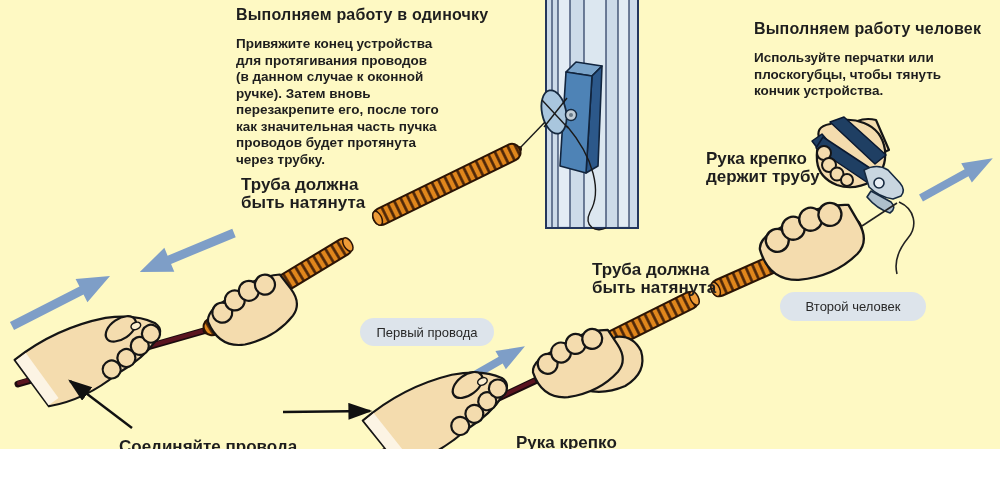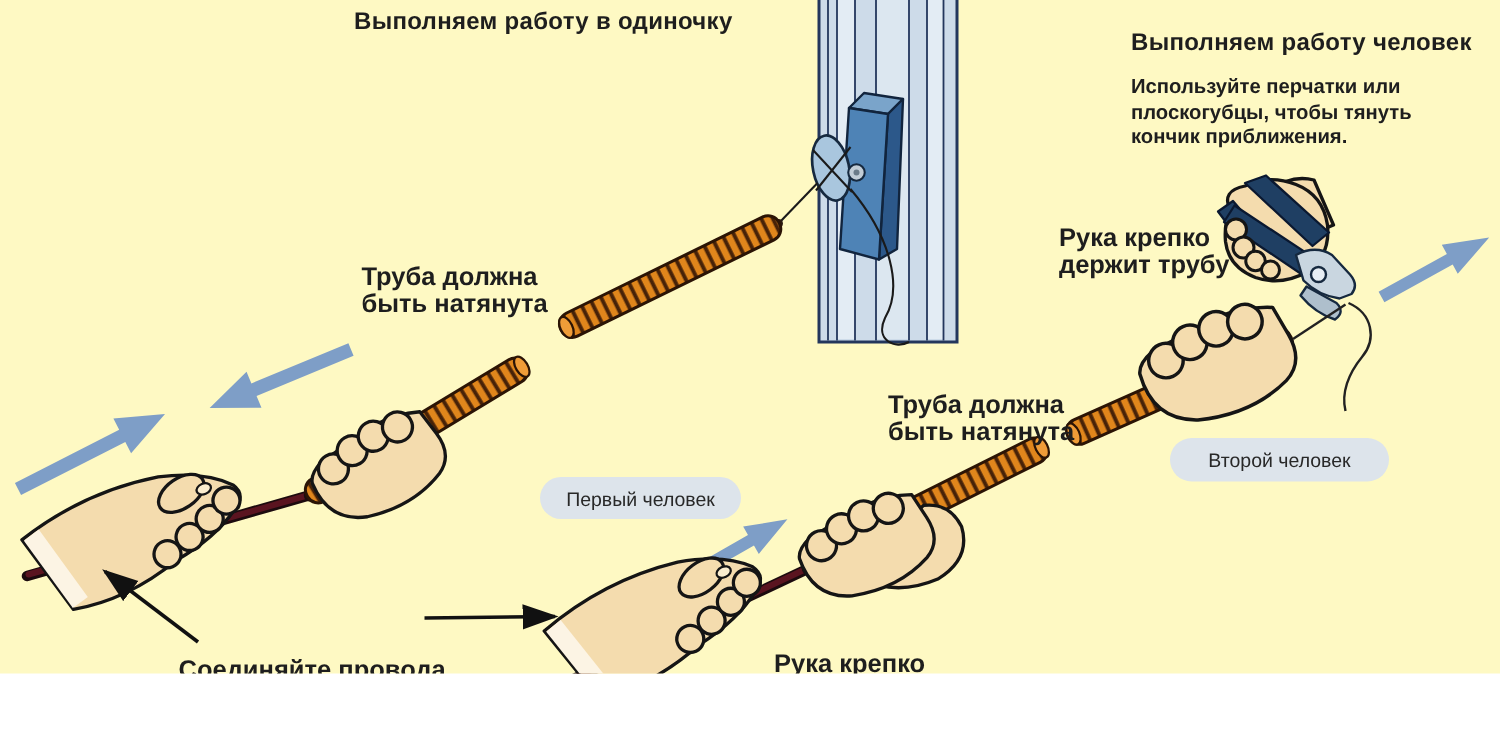--- a/index.html
+++ b/index.html
@@ -173,41 +173,49 @@
       <path d="M 862,226 L 897,203"></path>
       <path d="M 899,202 C 915,209 918,226 908,238 C 899,249 894,262 897,274"></path>
     </g>
 
     <line x1="132" y1="428" x2="70" y2="381" stroke="#111" stroke-width="2.4" marker-end="url(#ah)"></line>
     <line x1="283" y1="412" x2="370" y2="411" stroke="#111" stroke-width="2.4" marker-end="url(#ah)"></line>
   </svg>
 
   <div class="txt t-title" style="left:236px;top:6px;">Выполняем работу в одиночку</div>
 
+  <div class="txt t-body" style="left:236px;top:36px;">Привяжите конец устройства
+для протягивания проводов
+(в данном случае к оконной
+ручке). Затем вновь
+перезакрепите его, после того
+как значительная часть пучка
+проводов будет протянута
+через трубку.</div>
 
   <div class="txt t-label" style="left:241px;top:176px;">Труба должна
 быть натянута</div>
 
   <div class="txt t-label" style="left:119px;top:438px;">Соединяйте провода
 в плотный пучок по
 мере их приближения
 к трубе</div>
 
   <div class="txt t-title" style="left:754px;top:20px;">Выполняем работу человек</div>
 
   <div class="txt t-body" style="left:754px;top:50px;width:230px;">Используйте перчатки или
 плоскогубцы, чтобы тянуть
-кончик приближения.</div>
+кончик устройства.</div>
 
   <div class="txt t-label" style="left:706px;top:150px;">Рука крепко
 держит трубу</div>
 
   <div class="txt t-label" style="left:592px;top:261px;">Труба должна
 быть натянута</div>
 
   <div class="txt t-label" style="left:516px;top:434px;">Рука крепко
 держит трубу</div>
 
-  <div class="badge" style="left:360px;top:318px;width:134px;height:28px;">Первый человек</div>
+  <div class="badge" style="left:360px;top:318px;width:134px;height:28px;">Первый провода</div>
 
   <div class="badge" style="left:780px;top:292px;width:146px;height:29px;">Второй человек</div>
 
 </div>
 
 </body></html>

